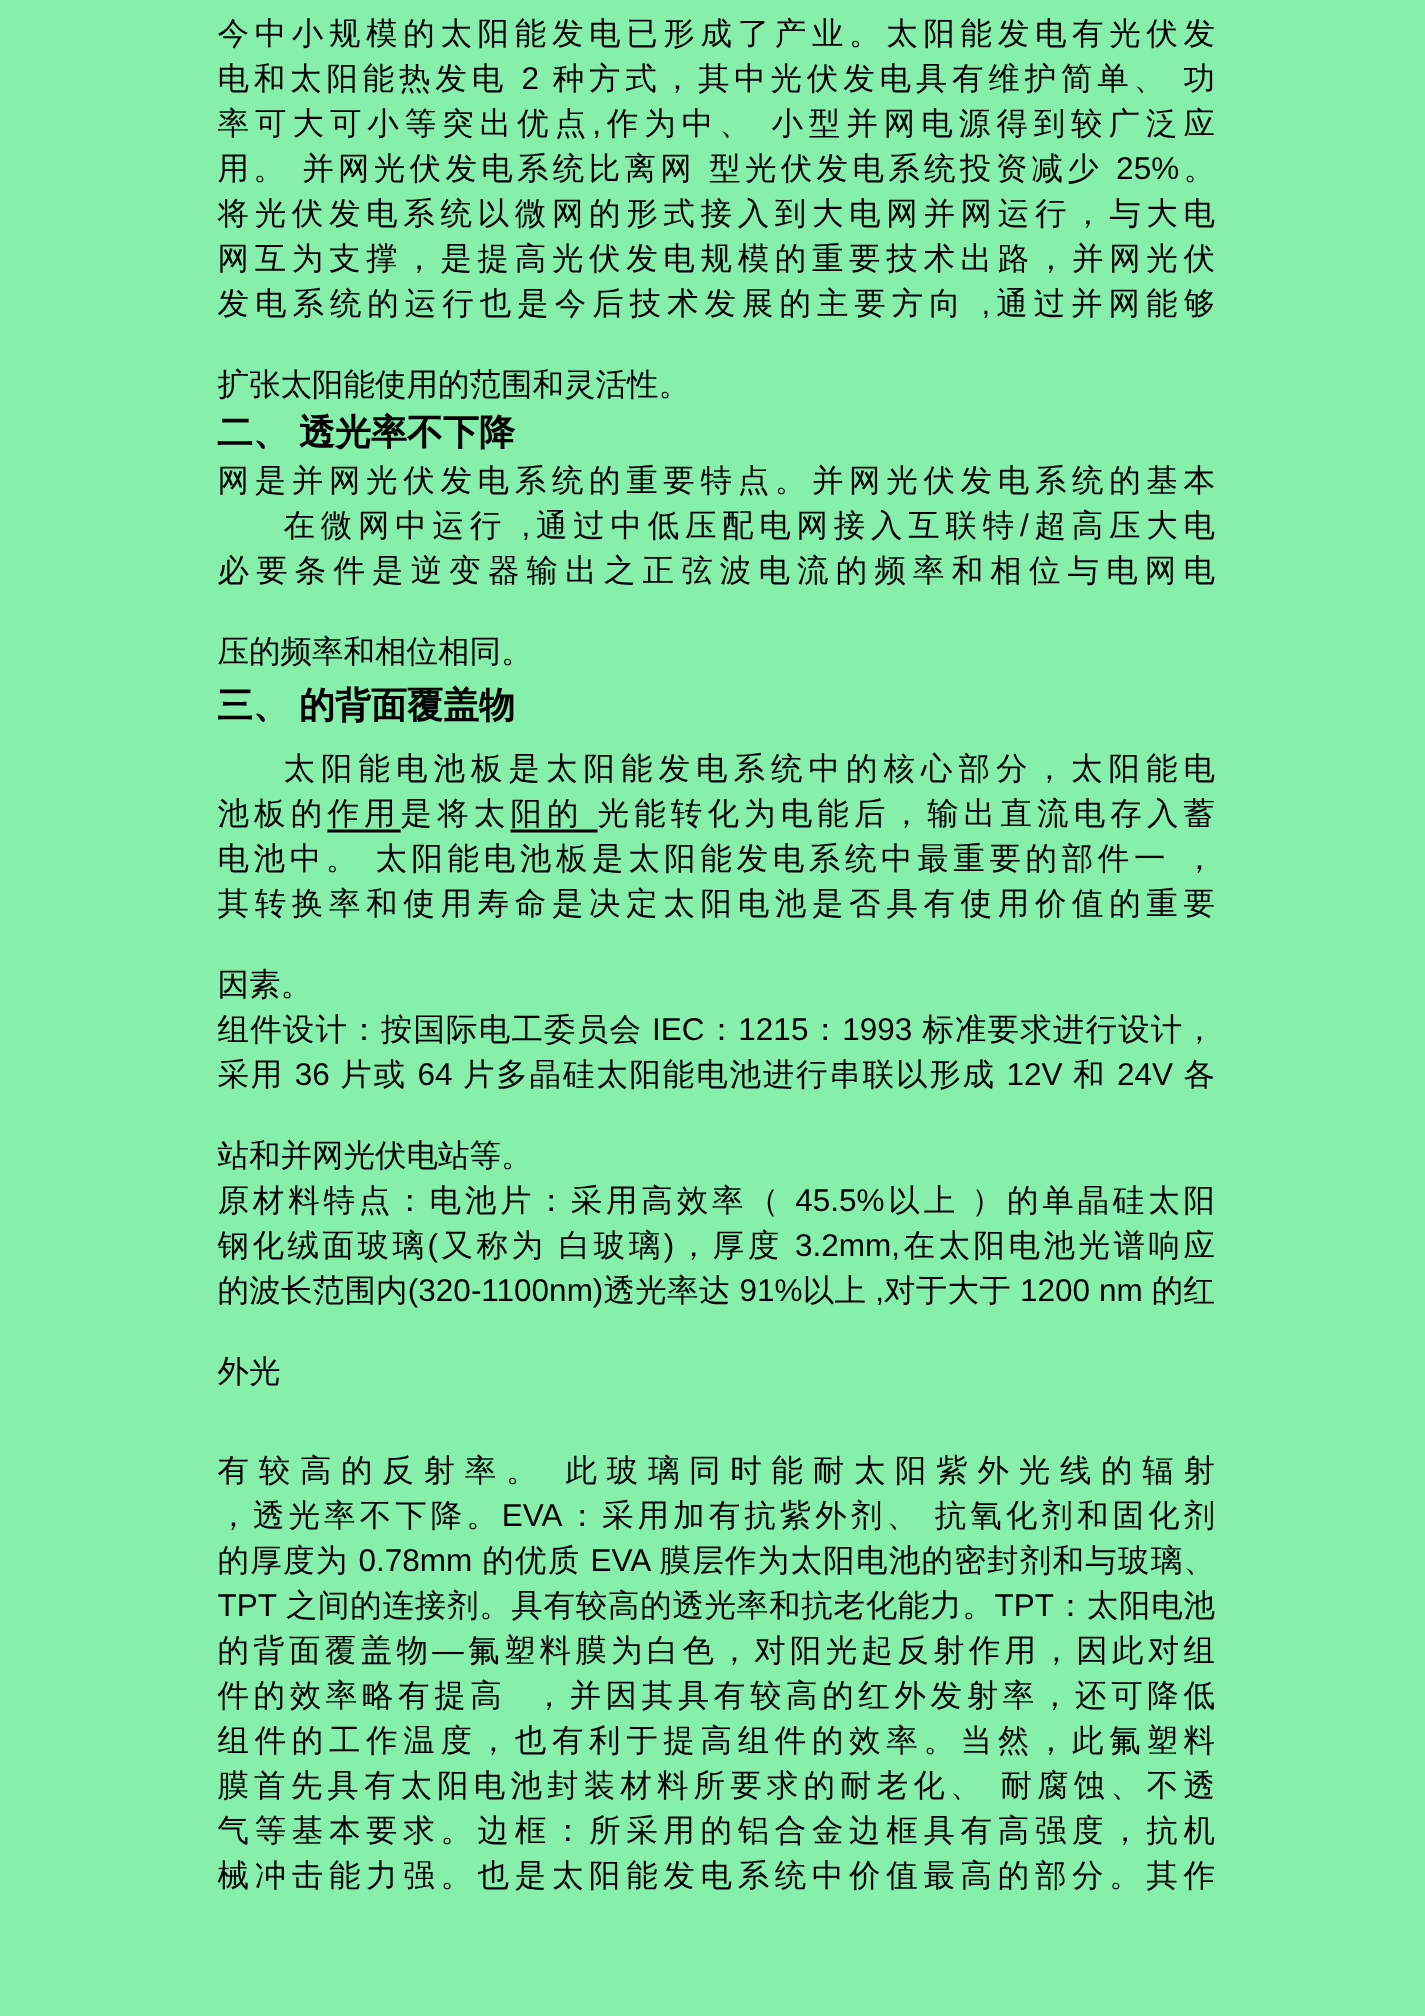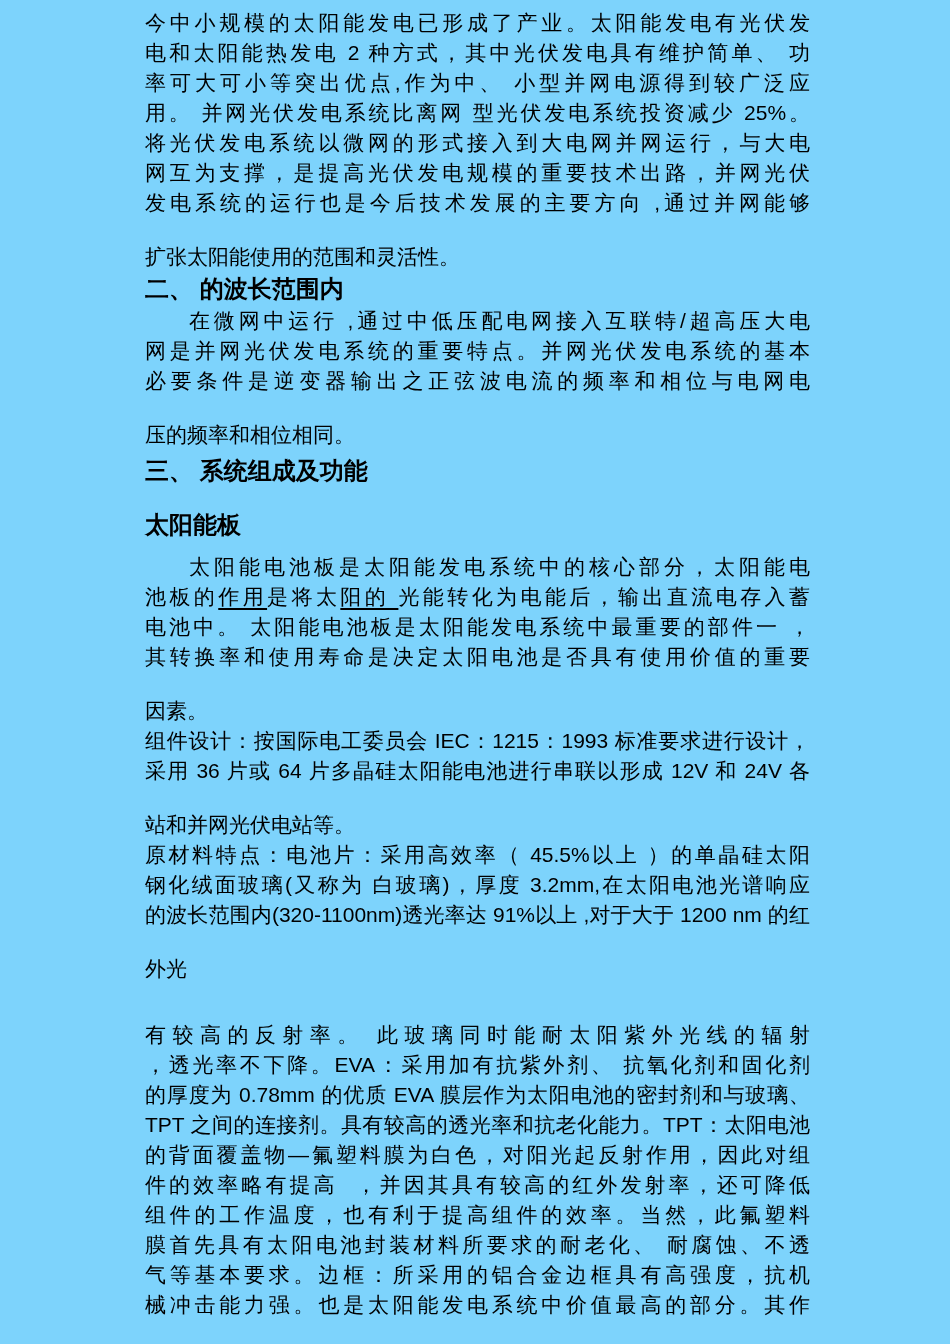--- a/index.html
+++ b/index.html
@@ -4,21 +4,21 @@
 <style>
   html, body {
     margin: 0;
     padding: 0;
     background: #ffffff;
   }
   .page {
     position: relative;
     width: 950px;
     height: 1344px;
-    background: #7dd3fc;
+    background: #86efac;
     overflow: hidden;
     font-family: "Liberation Sans", sans-serif;
     color: #000000;
   }
   .doc {
     position: absolute;
     left: 145px;
     top: 0;
     width: 665px;
     padding-top: 8px;
@@ -68,29 +68,28 @@
       <div class="para b-intro-paragraph">
         <div class="line">今中小规模的太阳能发电已形成了产业。太阳能发电有光伏发</div>
         <div class="line">电和太阳能热发电 2 种方式，其中光伏发电具有维护简单、 功</div>
         <div class="line">率可大可小等突出优点,作为中、 小型并网电源得到较广泛应</div>
         <div class="line">用。 并网光伏发电系统比离网 型光伏发电系统投资减少 25%。</div>
         <div class="line">将光伏发电系统以微网的形式接入到大电网并网运行，与大电</div>
         <div class="line">网互为支撑，是提高光伏发电规模的重要技术出路，并网光伏</div>
         <div class="line">发电系统的运行也是今后技术发展的主要方向 ,通过并网能够</div>
         <div class="line line-last">扩张太阳能使用的范围和灵活性。</div>
       </div>
-      <div class="heading b-heading-features">二、 的波长范围内</div>
+      <div class="heading b-heading-features">二、 透光率不下降</div>
       <div class="para b-features-paragraph">
+        <div class="line">网是并网光伏发电系统的重要特点。并网光伏发电系统的基本</div>
         <div class="line line-indent">在微网中运行 ,通过中低压配电网接入互联特/超高压大电</div>
-        <div class="line">网是并网光伏发电系统的重要特点。并网光伏发电系统的基本</div>
         <div class="line">必要条件是逆变器输出之正弦波电流的频率和相位与电网电</div>
         <div class="line line-last">压的频率和相位相同。</div>
       </div>
-      <div class="heading b-heading-system">三、 系统组成及功能</div>
-      <div class="heading b-heading-panel">太阳能板</div>
+      <div class="heading b-heading-system">三、 的背面覆盖物</div>
       <div class="para b-panel-intro-paragraph">
         <div class="line line-indent">太阳能电池板是太阳能发电系统中的核心部分，太阳能电</div>
         <div class="line"><span>池板的</span><span class="u">作用</span><span>是将太</span><span class="u">阳的 </span><span>光能转化为电能后，输出直流电存入蓄</span></div>
         <div class="line">电池中。 太阳能电池板是太阳能发电系统中最重要的部件一 ，</div>
         <div class="line">其转换率和使用寿命是决定太阳电池是否具有使用价值的重要</div>
         <div class="line line-last">因素。</div>
       </div>
       <div class="para b-module-design-paragraph">
         <div class="line">组件设计：按国际电工委员会 IEC：1215：1993 标准要求进行设计，</div>
         <div class="line">采用 36 片或 64 片多晶硅太阳能电池进行串联以形成 12V 和 24V 各</div>

